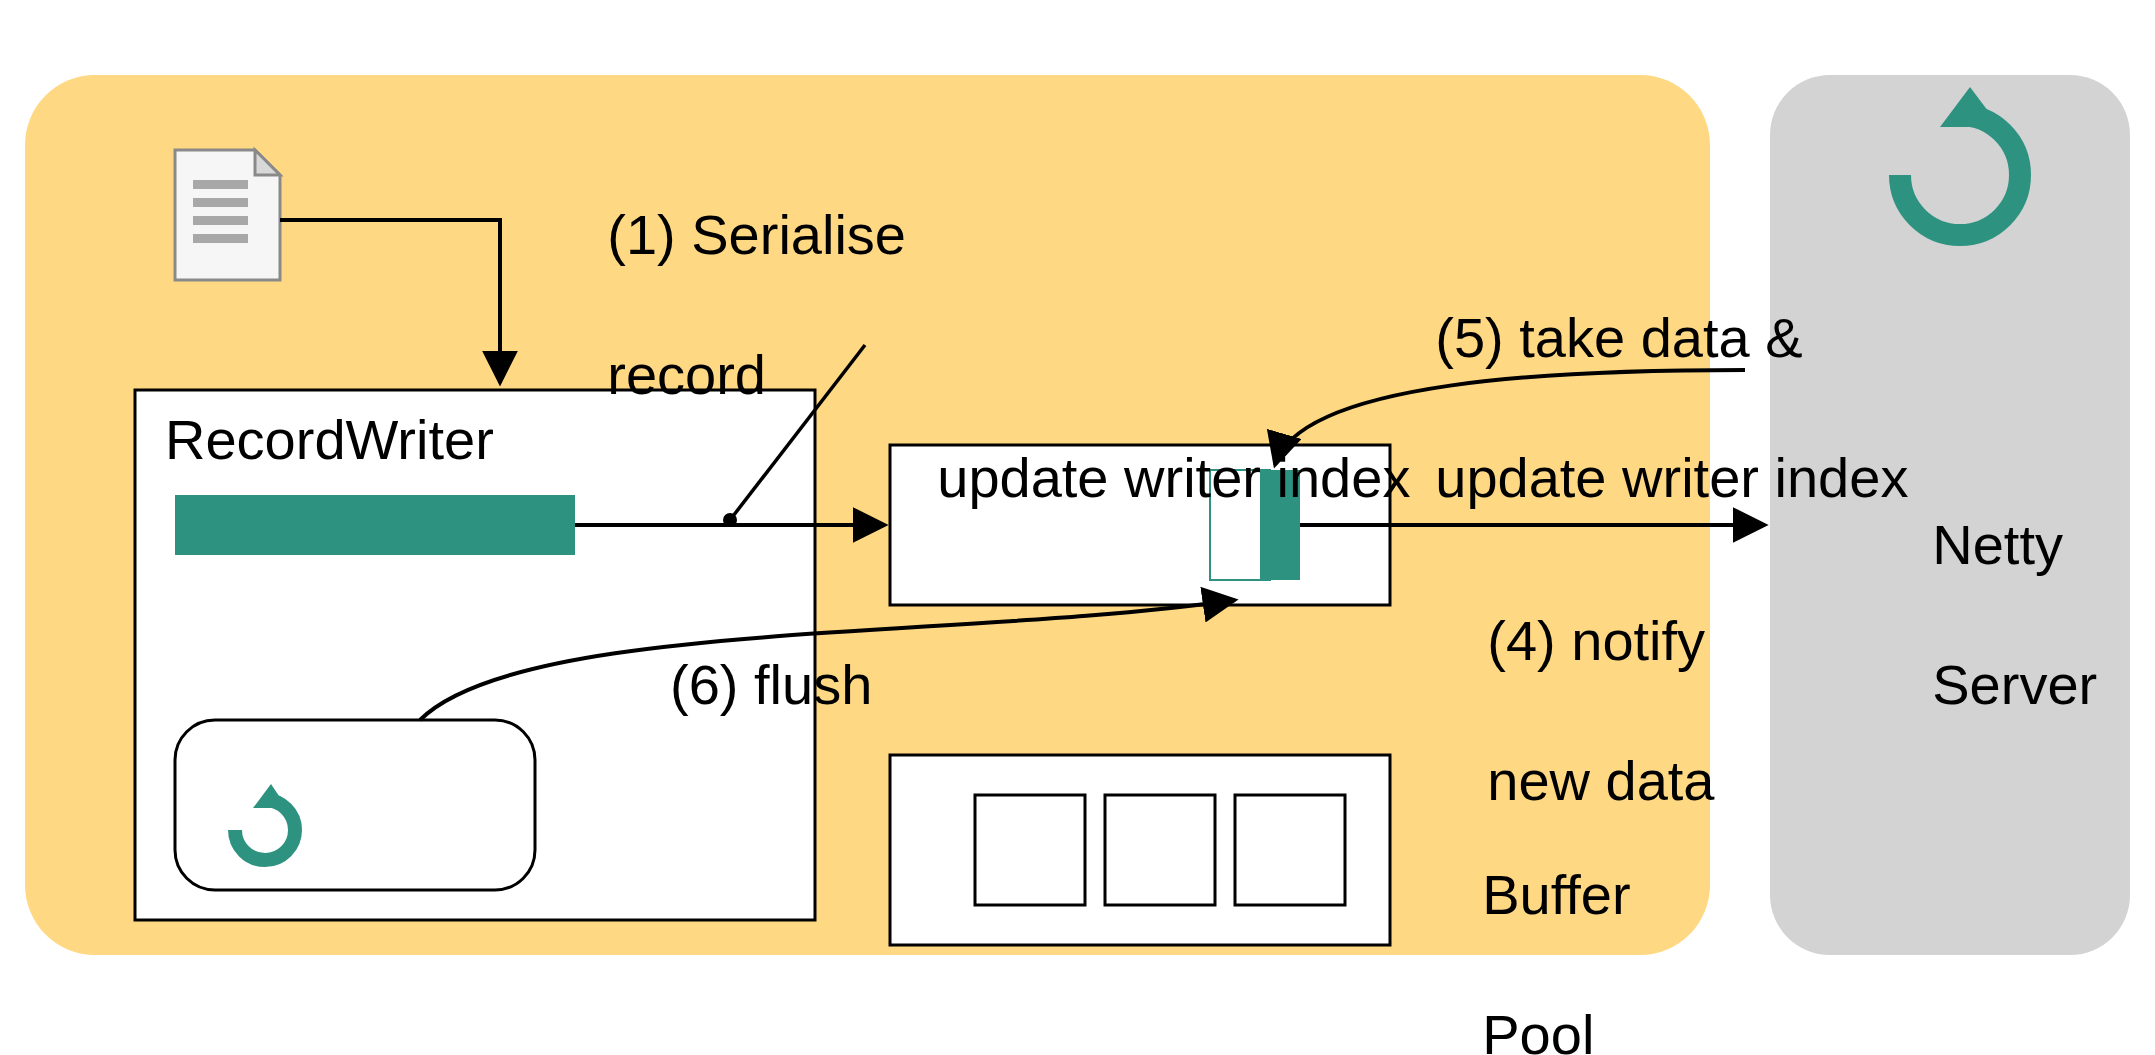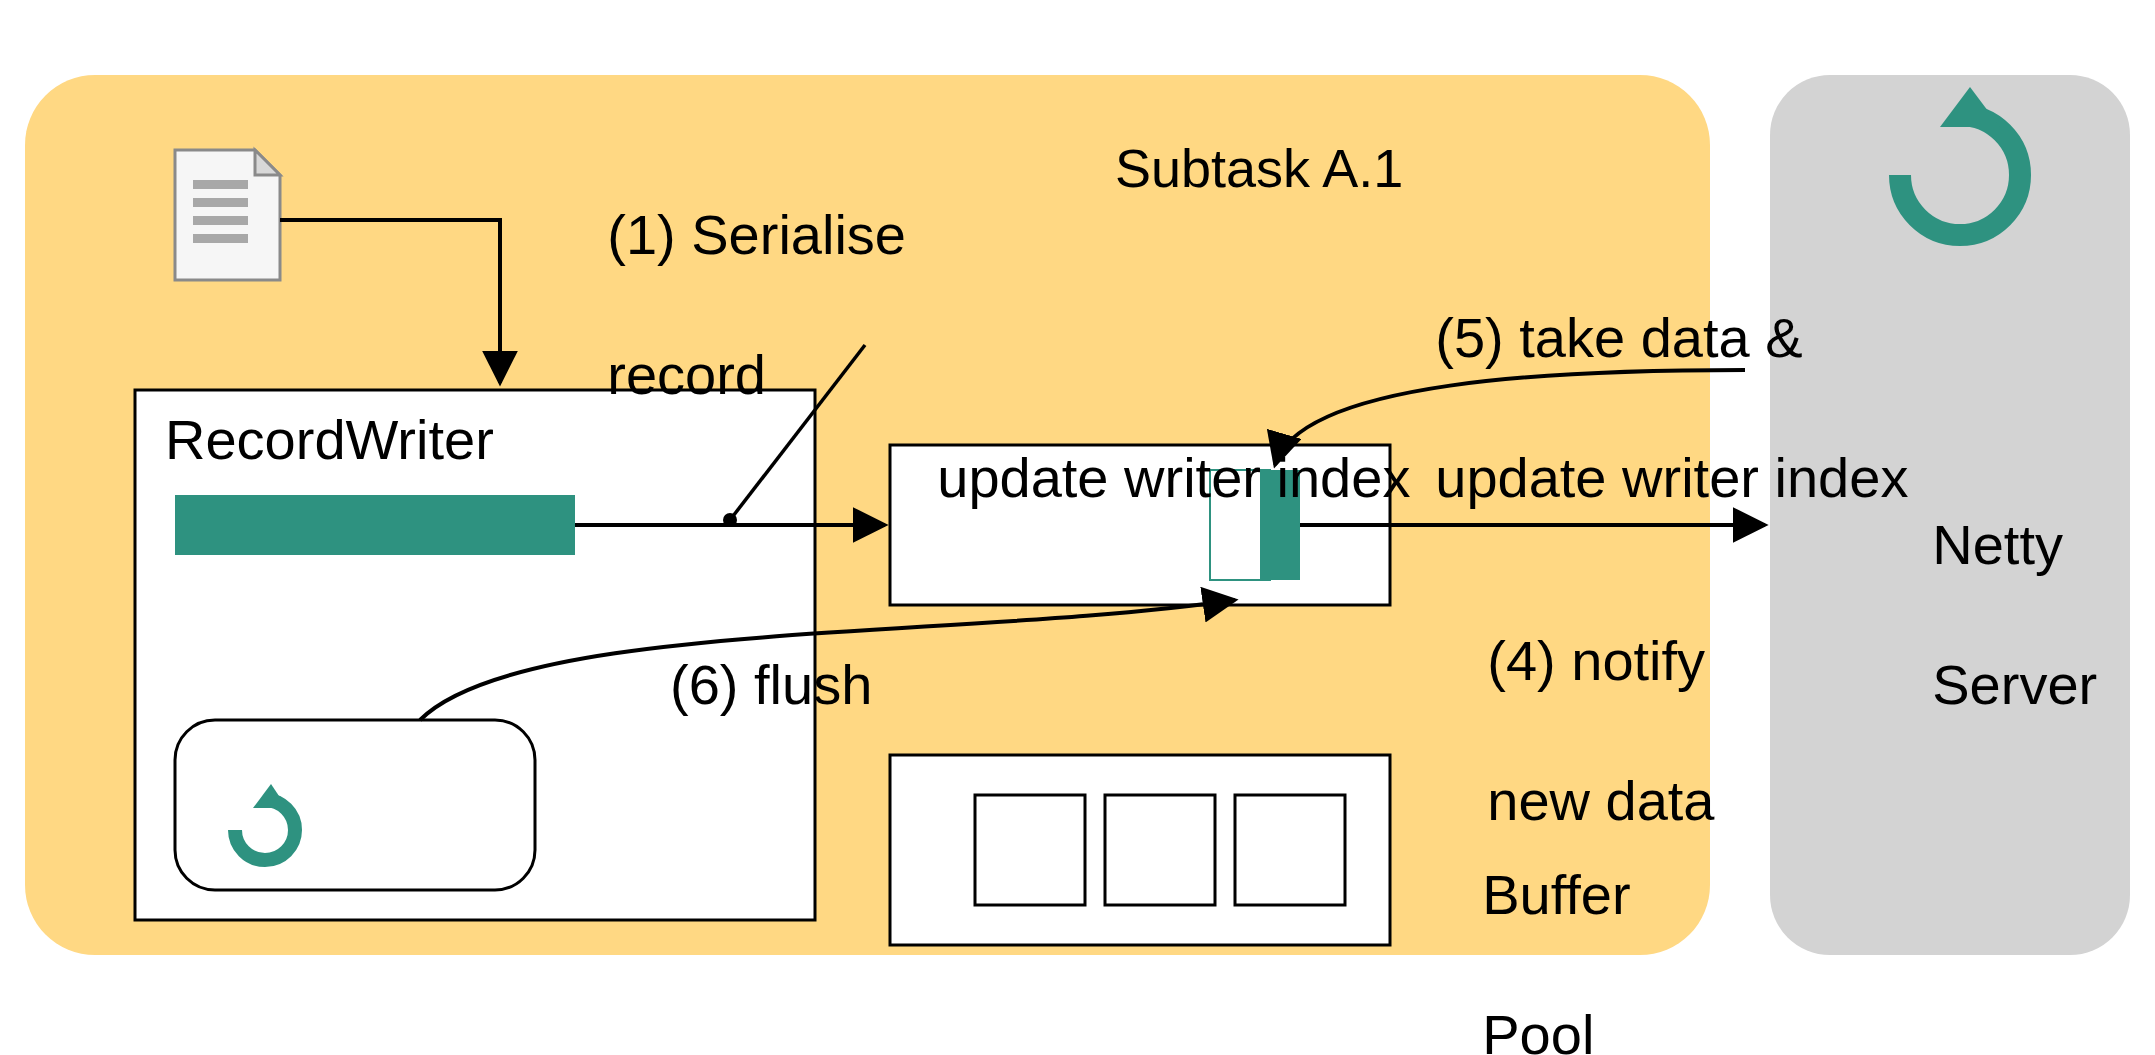--- a/index.html
+++ b/index.html
@@ -89,42 +89,41 @@
     <line x1="865" y1="345" x2="730" y2="520" stroke="#000" stroke-width="3.5"></line>
     <circle cx="730" cy="520" r="7" fill="#000"></circle>
 
     <path d="M 420 720 C 520 620, 960 640, 1235 600" fill="none" stroke="#000" stroke-width="4" marker-end="url(#arrow)"></path>
 
     <line x1="1300" y1="525" x2="1765" y2="525" stroke="#000" stroke-width="4" marker-end="url(#arrow)"></line>
 
     <path d="M 1745 370 C 1560 370, 1300 380, 1275 465" fill="none" stroke="#000" stroke-width="4" marker-end="url(#arrow)"></path>
   </svg>
 
-  <div class="label title" style="left:1115px; top:135px;">Subtask A.1</div>
 
   <div class="label" style="left:545px; top:130px;">
     <span>(1) Serialise</span><br>
     <span>record</span>
   </div>
 
   <div class="label" style="left:875px; top:233px;">
     <br>
     <span>update writer index</span>
   </div>
 
   <div class="label" style="left:1373px; top:233px;">
     <span>(5) take data &amp;</span><br>
     <span>update writer index</span>
   </div>
 
   <div class="label" style="left:165px; top:405px;text-align:right;">RecordWriter</div>
 
   <div class="label" style="left:670px; top:650px;">(6) flush</div>
 
-  <div class="label" style="left:1425px; top:556px;">
+  <div class="label" style="left:1425px; top:536px;">
     <span>(4) notify</span><br>
     <span>new data</span>
   </div>
 
 
   <div class="label" style="left:1420px; top:790px;">
     <span>Buffer</span><br>
     <span>Pool</span>
   </div>
 

